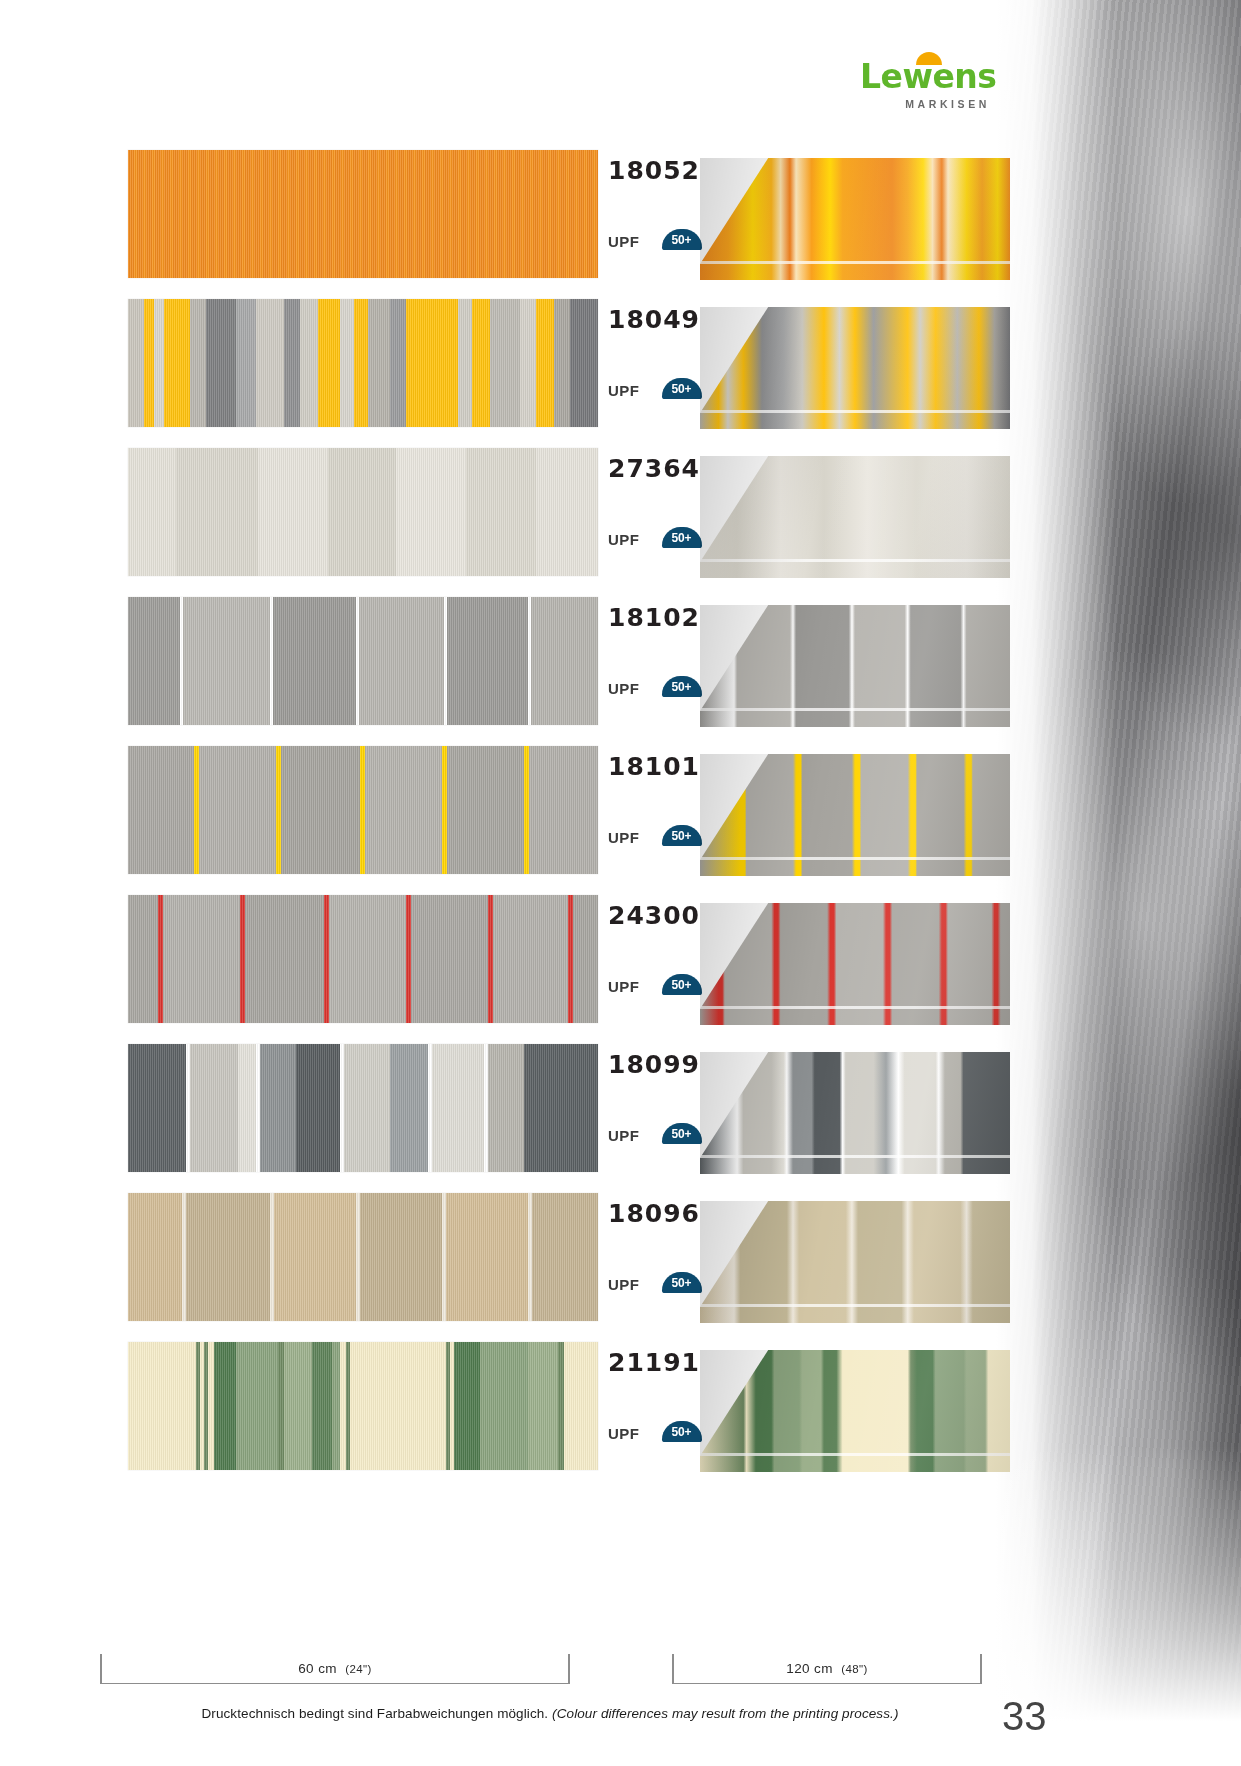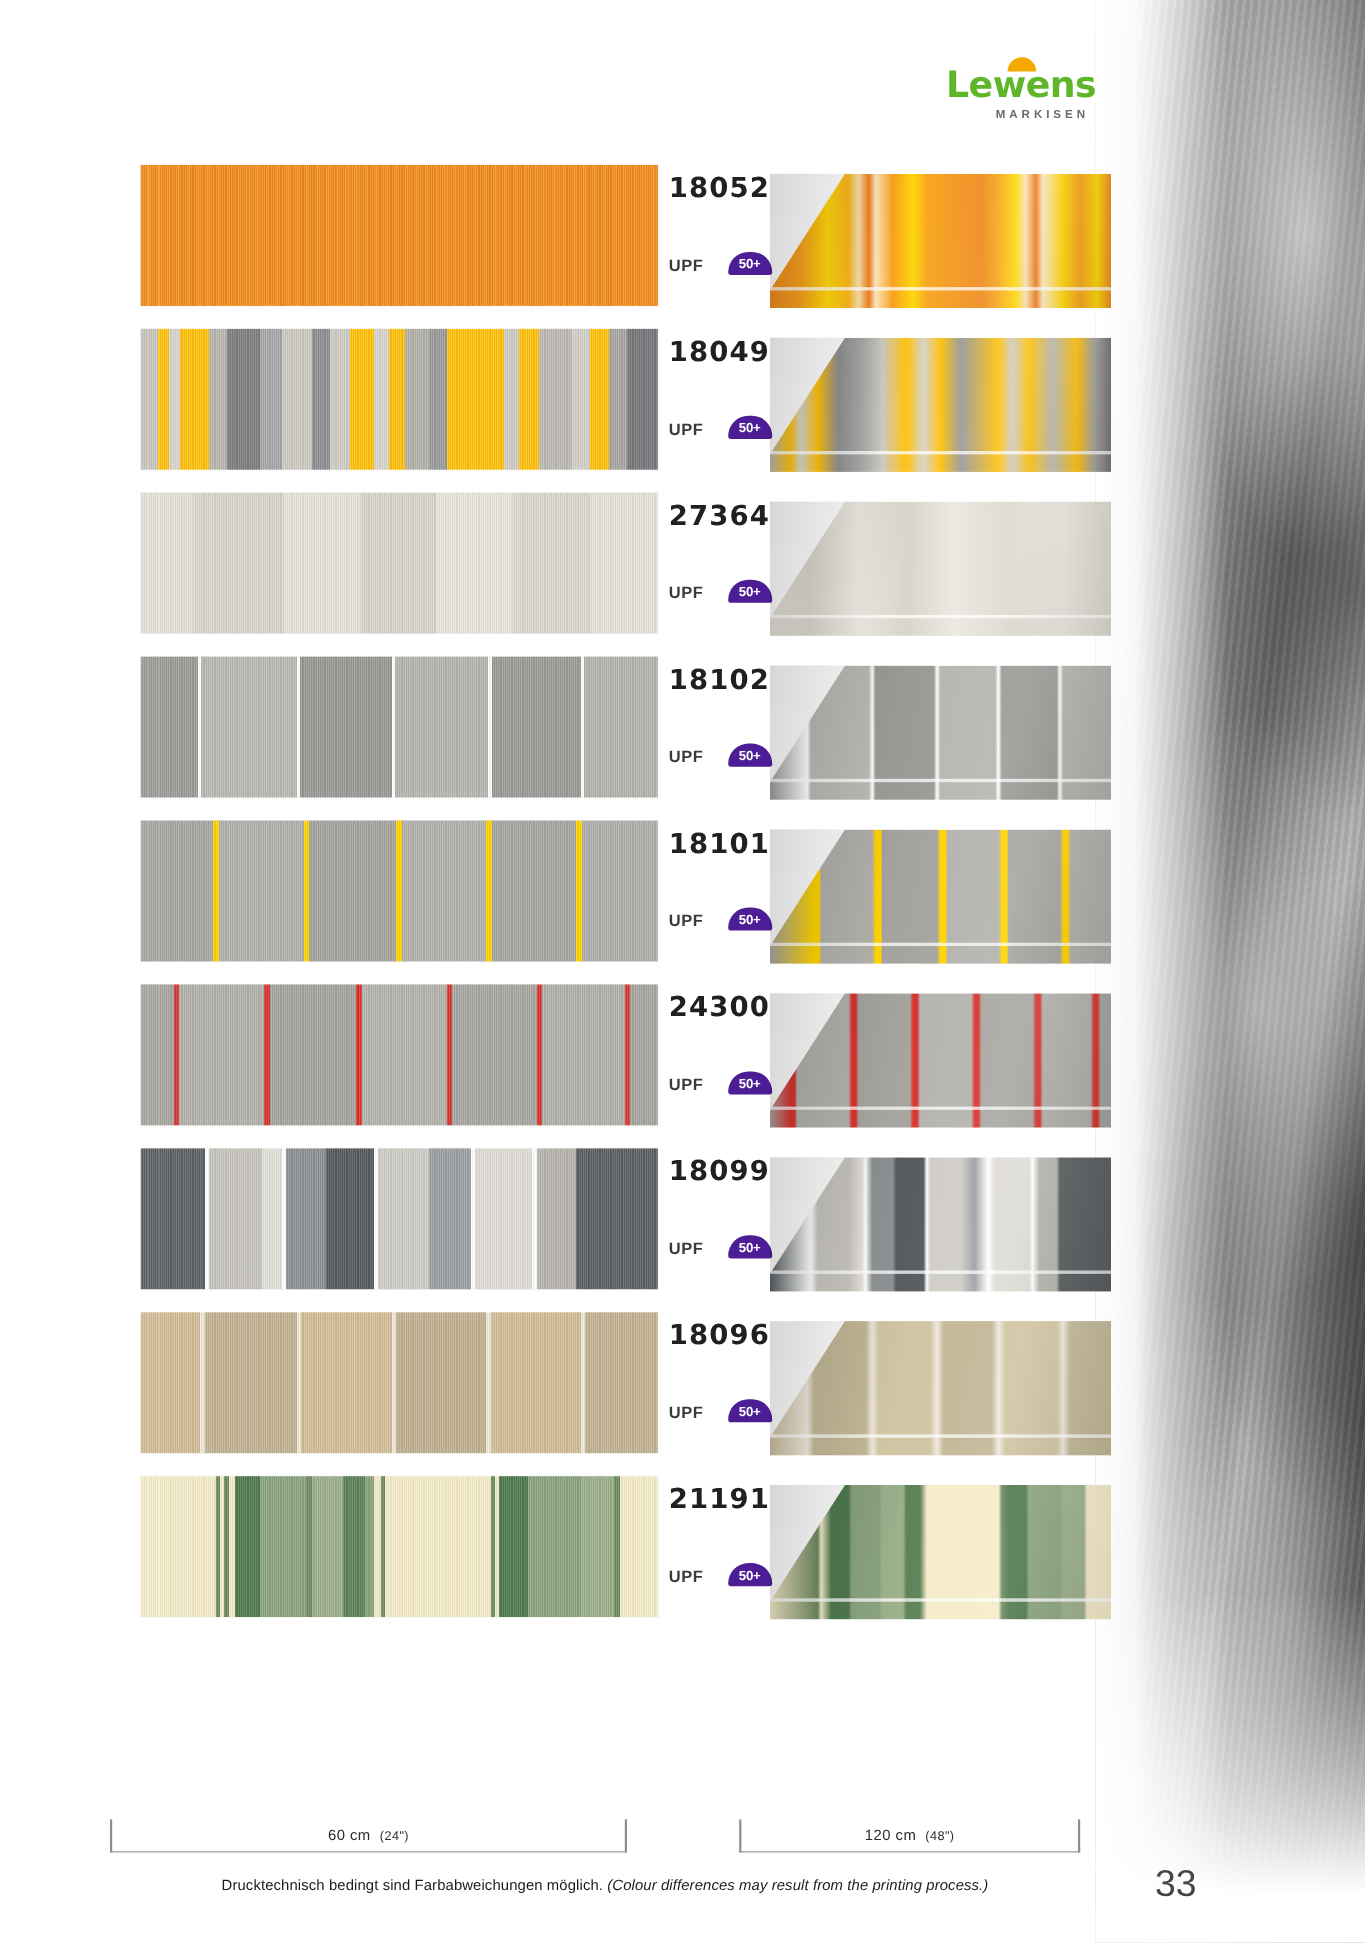--- a/index.html
+++ b/index.html
@@ -77,21 +77,21 @@
     font-family: "DejaVu Sans", sans-serif;
     font-size: 25px; font-weight: bold; color: #231f20; letter-spacing: 1px;
   }
   .upf { position: absolute; left: 0px; top: 73px; display: flex; align-items: flex-end; gap: 22px; }
   .upf-label {
     font-size: 15px; font-weight: bold; color: #3b3b3b; letter-spacing: .5px;
     font-family: "Liberation Sans", sans-serif;
   }
   .upf-badge {
     position: relative; width: 40px; height: 21px;
-    background: #4c1d95; border-radius: 21px 21px 3px 3px;
+    background: #0c4a6e; border-radius: 21px 21px 3px 3px;
     display: flex; align-items: center; justify-content: center;
   }
   .upf-badge span {
     font-size: 12px; font-weight: bold; color: #ffffff; letter-spacing: -.2px;
     line-height: 21px; margin-top: 2px;
   }
 
   
   .awning {
     position: absolute; left: 672px; top: 8px; width: 310px; height: 122px;
@@ -130,22 +130,22 @@
 
   
   .footer { position: absolute; left: 100px; top: 1706px; width: 900px; }
   .footer-text {
     font-size: 13.5px; color: #1c1c1c; letter-spacing: .1px;
     font-family: "Liberation Sans", sans-serif;
     text-align: center;
   }
   .footer-text em { font-style: italic; }
   .page-no {
-    position: absolute; left: 1050px; top: 1694px;
-    font-size: 34px; color: #444; font-family: "Liberation Sans", sans-serif;
+    position: absolute; left: 1002px; top: 1694px;
+    font-size: 40px; color: #444; font-family: "Liberation Sans", sans-serif;
   }
 </style>
 </head>
 <body>
 
 <div class="page">
 
   <div class="edge-strip">
     <div class="sheen"></div>
     <div class="fade-left"></div>

